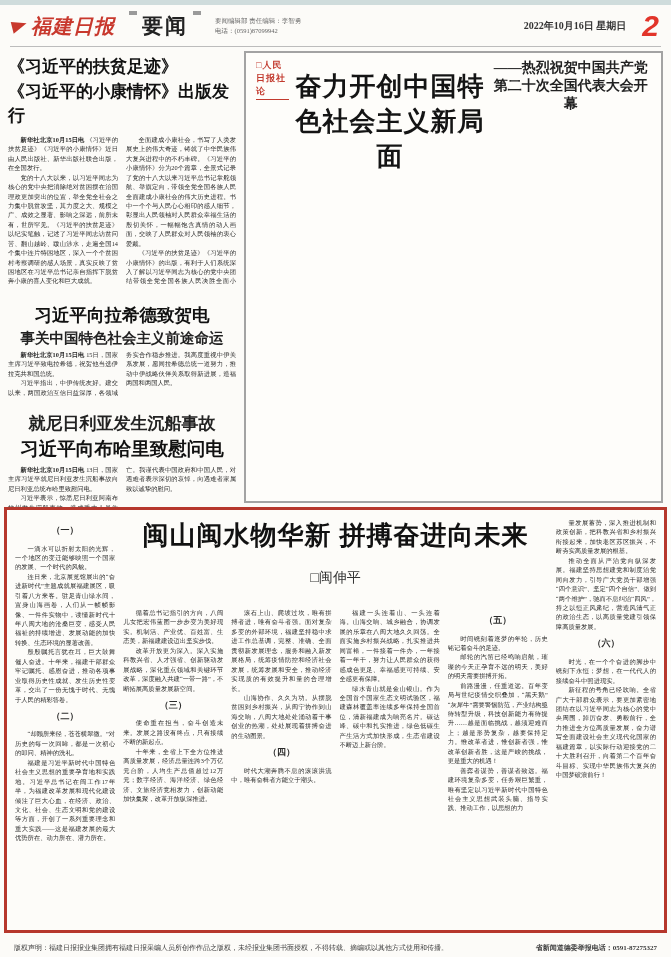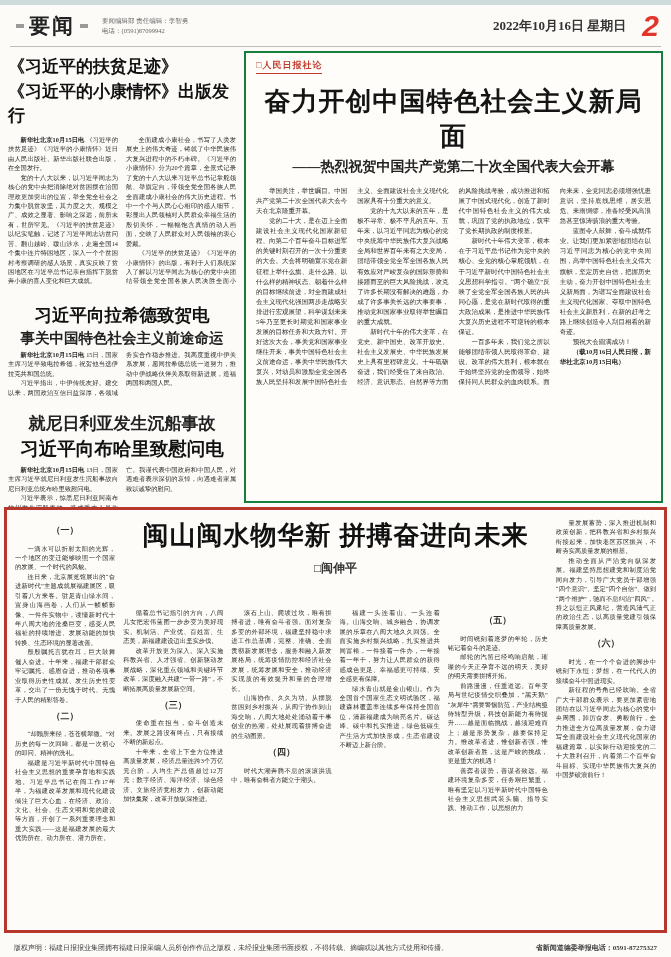--- a/index.html
+++ b/index.html
@@ -7,29 +7,29 @@
         font-family:"Liberation Serif",serif;color:#1c1c1c;overflow:hidden;
         box-shadow:0 0 6px rgba(0,0,0,.25);}
   .topstrip{height:5px;background:#cfdcdc;}
   
   .masthead-row{display:flex;align-items:center;height:38px;padding:2px 12px 0;gap:10px;}
   .masthead{display:flex;align-items:center;gap:4px;}
   .flag{width:0;height:0;border-left:15px solid #c8382d;border-top:5px solid transparent;
         border-bottom:7px solid transparent;transform:rotate(-14deg);}
   .paper-name{font-family:"Liberation Serif",serif;font-weight:700;font-style:italic;
         font-size:20px;color:#c8382d;letter-spacing:1px;white-space:nowrap;}
-  .section-box{display:flex;align-items:center;margin-left:4px;}
+  .section-box{display:flex;align-items:flex-start;margin-left:4px;}
   .sbracket{width:6px;border:2px solid #9a9a9a;}
   .sbracket.l{border-right:none;}
   .sbracket.r{border-left:none;}
   .section-name{font-family:"Liberation Sans",sans-serif;font-weight:900;font-size:21px;
         padding:1px 5px;letter-spacing:2px;color:#222;}
   .dept{font-size:6.5px;line-height:1.6;color:#666;margin-left:4px;}
   .hspacer{flex:1;}
-  .dateline{font-size:13px;font-weight:700;color:#333;white-space:nowrap;}
+  .dateline{font-size:10px;font-weight:700;color:#333;white-space:nowrap;}
   .pagenum{font-family:"Liberation Sans",sans-serif;font-weight:900;font-style:italic;
         font-size:30px;color:#e2342a;line-height:1;margin-left:6px;}
   .header-rule{border-top:1px solid #bcbcbc;margin:1px 10px 4px;}
   
   .main-row{display:flex;gap:8px;padding:0 8px;height:452px;}
   .left-col{width:228px;display:flex;flex-direction:column;}
   .hl-sans{font-family:"Liberation Sans",sans-serif;font-weight:900;color:#111;margin:0;}
   .art-a .hl-sans{font-size:17px;line-height:1.45;text-align:left;margin:4px 0 6px;}
   .hl-center{text-align:center;}
   .art-b .hl-sans{font-size:17.5px;margin:10px 0 2px;}
@@ -39,59 +39,63 @@
   .art-c .hl-sans{font-size:18.5px;margin:0 0 4px;}
   .body-cols{column-count:2;column-gap:8px;font-size:6.3px;line-height:1.5;
         text-align:justify;overflow:hidden;color:#2a2a2a;}
   .body-a{height:158px;}
   .body-b{height:54px;}
   .body-c{height:50px;}
   .body-cols p,.ed-body p{margin:0;text-indent:2em;}
   b.lead{font-weight:700;}
   .black-rule{margin-top:auto;border-bottom:2px solid #2b2b2b;}
   
-  .editorial-box{flex:1;border:2px solid #15803d;background:#fefdfa;
-        padding:6px 10px 8px;display:flex;flex-direction:column;overflow:hidden;}
+  .editorial-box{flex:1;border:2px solid #a3a3a3;background:#fefdfa;
+        padding:6px 10px 8px;display:flex;flex-direction:row;overflow:hidden;}
   .ed-label{align-self:flex-start;color:#c23a2e;font-weight:700;font-size:9px;
         border-bottom:1px solid #c23a2e;padding-bottom:1px;letter-spacing:1px;}
   .ed-title{font-family:"Liberation Sans",sans-serif;font-weight:900;font-size:26px;
         letter-spacing:1px;text-align:center;color:#141414;margin:10px 0 4px;}
   .ed-subtitle{font-family:"Liberation Serif",serif;font-weight:700;font-size:14px;
         text-align:center;color:#222;margin:0 0 10px;}
   .ed-body{flex:1;column-count:4;column-gap:10px;font-size:6.5px;line-height:1.55;
         text-align:justify;overflow:hidden;color:#2a2a2a;}
   .ed-body p.attribution{font-weight:700;}
   
   .feature-box{position:relative;margin:4px 4px 0;border:3px solid #b6372c;
         background:#fdfcf9;height:404px;padding:8px;}
   .feature-head{position:absolute;left:50%;transform:translateX(-50%);top:8px;width:432px;
         text-align:center;z-index:2;background:#fdfcf9;}
   .f-title{font-family:"Liberation Sans",sans-serif;font-weight:900;font-size:26px;
         letter-spacing:1px;color:#111;margin:0;white-space:nowrap;}
   .f-subtitle{font-family:"Liberation Serif",serif;font-weight:700;font-size:15px;
         color:#222;margin:8px 0 0;}
-  .f-byline{font-size:12px;color:#333;margin-top:7px;font-weight:bold;}
+  .f-byline{font-size:14px;color:#333;margin-top:16px;}
   .feature-cols{display:flex;gap:8px;height:100%;}
   .f-col{flex:1;overflow:hidden;font-size:6.3px;line-height:1.5;text-align:justify;color:#2a2a2a;}
   .f-col.below-head{padding-top:90px;}
   .f-col p{margin:0;text-indent:2em;}
   .sec-marker{text-align:center;font-weight:700;font-size:9px;margin:6px 0;text-indent:0;}
   
   .footer{display:flex;justify-content:space-between;align-items:center;
         padding:10px 14px 0;font-size:7px;color:#3a3a3a;gap:14px;}
   .footer .copy{flex:1;}
   .footer .hotline{white-space:nowrap;font-weight:700;}
 </style>
 </head>
 <body>
 
 <div class="page">
   <div class="topstrip"></div>
 
   <header class="masthead-row">
+    <div class="masthead">
+      <span class="flag"></span>
+      <span class="paper-name">福建日报</span>
+    </div>
     <div class="section-box">
       <span class="sbracket l"></span>
       <span class="section-name">要闻</span>
       <span class="sbracket r"></span>
     </div>
     <div class="dept">
       <div>要闻编辑部 责任编辑：李智勇</div>
       <div>电话：(0591)87099942</div>
     </div>
     <div class="hspacer"></div>

